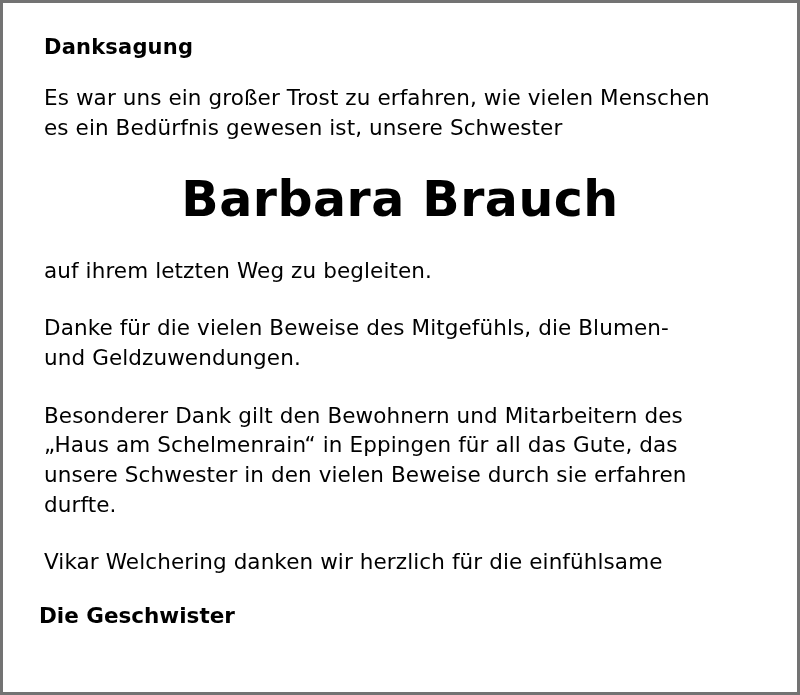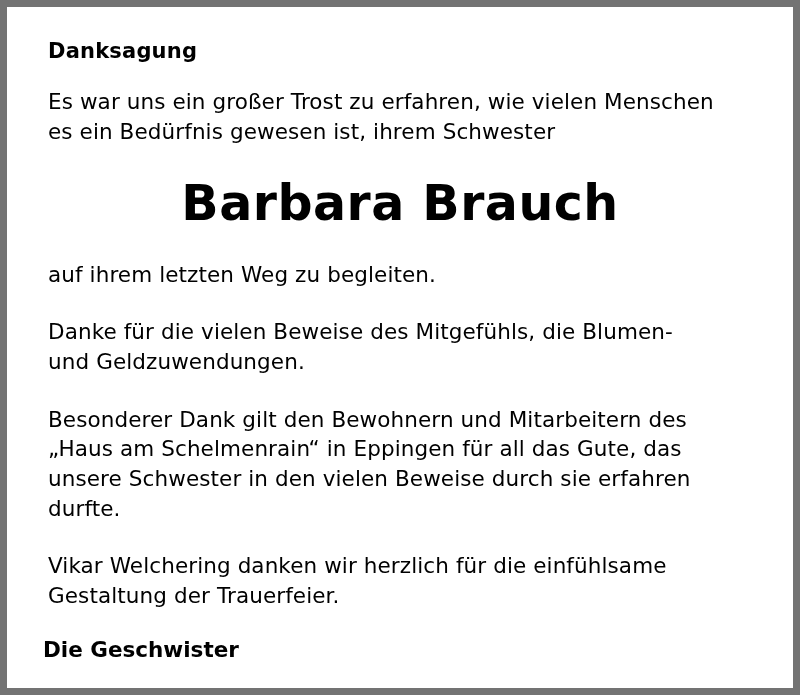--- a/index.html
+++ b/index.html
@@ -11,21 +11,21 @@
     width: 800px;
     height: 695px;
     font-family: "DejaVu Sans", sans-serif;
     color: #000000;
     overflow: hidden;
   }
   .notice {
     box-sizing: border-box;
     width: 800px;
     height: 695px;
-    border: 7px solid #737373;
+    border: 3px solid #737373;
     background: #ffffff;
     padding: 30px 36px 10px 36px;
   }
   .inner {
     width: 100%;
   }
   .heading {
     font-size: 21px;
     font-weight: bold;
     letter-spacing: 0.2px;
@@ -65,41 +65,40 @@
 </head>
 <body>
 
 <div class="notice">
   <div class="inner">
 
     <div class="heading">Danksagung</div>
 
     <div class="para intro">
       <div>Es war uns ein großer Trost zu erfahren, wie vielen Menschen</div>
-      <div>es ein Bedürfnis gewesen ist, ihrem Schwester</div>
+      <div>es ein Bedürfnis gewesen ist, unsere Schwester</div>
     </div>
 
     <div class="name">Barbara Brauch</div>
 
     <div class="para tight">auf ihrem letzten Weg zu begleiten.</div>
 
     <div class="para tight">
       <div>Danke für die vielen Beweise des Mitgefühls, die Blumen-</div>
       <div>und Geldzuwendungen.</div>
     </div>
 
     <div class="para tight">
       <div>Besonderer Dank gilt den Bewohnern und Mitarbeitern des</div>
       <div>„Haus am Schelmenrain“ in Eppingen für all das Gute, das</div>
       <div>unsere Schwester in den vielen Beweise durch sie erfahren</div>
       <div>durfte.</div>
     </div>
 
     <div class="para tight">
       <div>Vikar Welchering danken wir herzlich für die einfühlsame</div>
-      <div>Gestaltung der Trauerfeier.</div>
     </div>
 
     <div class="signoff">Die Geschwister</div>
 
 
   </div>
 </div>
 
 </body></html>

